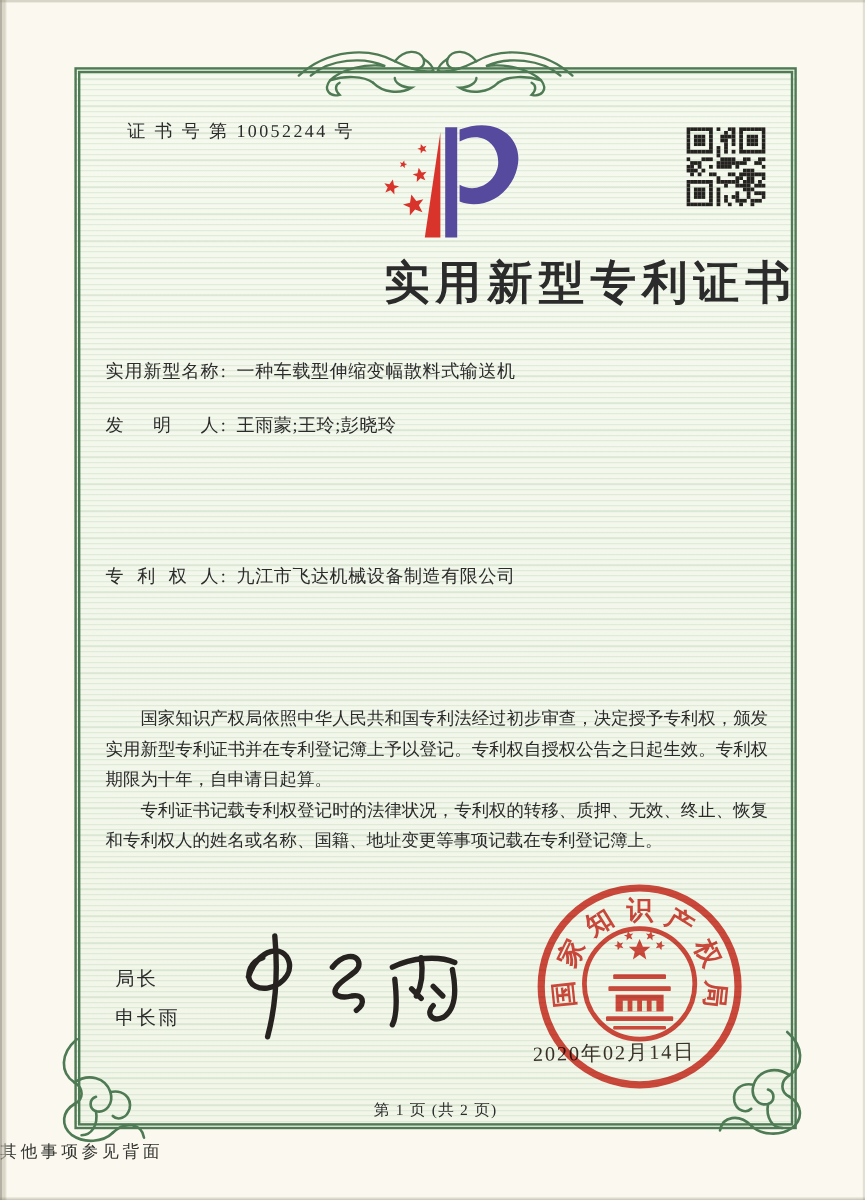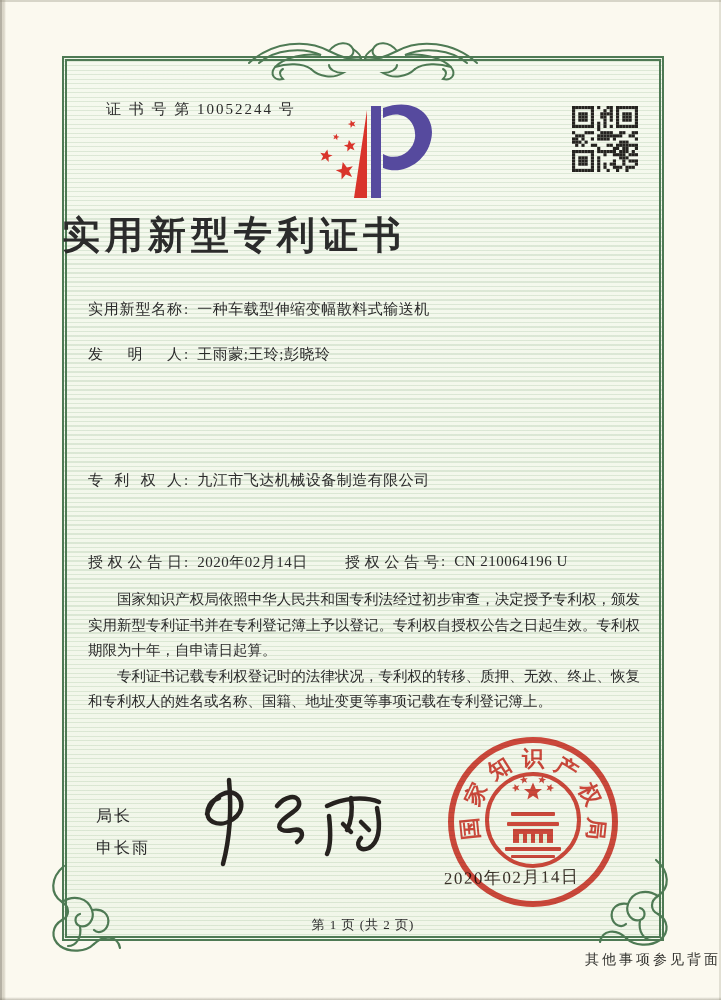--- a/index.html
+++ b/index.html
@@ -20,39 +20,39 @@
   .frame{
     position:absolute;left:62px;top:56px;width:602px;height:885px;
     border:5px double var(--frame-green);
     box-sizing:border-box;
     background:
       repeating-linear-gradient(180deg, rgba(122,165,118,.20) 0 1px, rgba(122,165,118,0) 1px 4.5px),
       linear-gradient(#f5f9ee,#f1f6e9);
   }
   .abs{position:absolute;}
   .cert-no{left:86px;top:100px;font-size:15px;letter-spacing:2px;margin-left:20px;}
-  .title{left:62px;width:602px;top:210px;text-align:left;font-size:38px;font-weight:600;letter-spacing:5px;}
+  .title{left:62px;width:602px;top:210px;text-align:right;font-size:38px;font-weight:600;letter-spacing:5px;}
   .row{left:88px;height:20px;font-size:15px;white-space:nowrap;}
   .fl{display:inline-block;width:94px;text-align:justify;text-align-last:justify;vertical-align:top;}
   .colon{display:inline-block;margin:0 9px 0 2px;}
   .fv{letter-spacing:.5px;}
   .row2-pair{display:inline-block;}
   .pair2{position:absolute;left:257px;top:0;}
   .paras{left:88px;top:587px;width:552px;font-size:14.5px;line-height:25.5px;text-align:justify;}
   .paras p{margin:0;text-indent:2em;}
   .sig-title{left:96px;top:806px;font-size:16px;letter-spacing:2px;}
   .sig-name{left:96px;top:838px;font-size:16px;letter-spacing:2px;}
   .sig-svg{left:185px;top:772px;}
   .seal{left:448px;top:737px;width:170px;height:170px;mix-blend-mode:multiply;opacity:.92;}
   .seal-ring{position:absolute;inset:0;border:6px solid var(--seal-red);border-radius:50%;box-sizing:border-box;}
   .seal-ch{position:absolute;left:50%;top:50%;font-size:22px;font-weight:700;color:var(--seal-red);transform-origin:center;}
   .seal-emblem{position:absolute;left:50%;top:50%;transform:translate(-50%,-52%);}
   .seal-date{left:444px;top:866px;font-size:17px;letter-spacing:1.5px;color:#3d332c;transform:rotate(-1deg);mix-blend-mode:multiply;}
   .page-info{left:62px;width:602px;top:916px;text-align:center;font-size:13px;letter-spacing:1px;}
-  .back-note{left:0;width:721px;top:951px;text-align:right;font-size:14px;letter-spacing:3px;color:#33332f;}
+  .back-note{left:0;width:721px;top:951px;text-align:left;font-size:14px;letter-spacing:3px;color:#33332f;}
   .logo{left:297px;top:98px;}
   .qr{left:572px;top:106px;width:66px;height:66px;}
   .orn{color:var(--frame-green);}
   .orn-top{left:245px;top:33px;}
   .orn-bl{left:40px;top:864px;}
   .orn-br{left:598px;top:858px;}
 </style>
 </head>
 <body>
 
@@ -342,28 +342,20 @@
 
   <div class="abs row" style="top:300px">
     <span class="fl">实用新型名称</span><span class="colon">:</span><span class="fv">一种车载型伸缩变幅散料式输送机</span>
   </div>
   <div class="abs row" style="top:345px">
     <span class="fl">发明人</span><span class="colon">:</span><span class="fv">王雨蒙;王玲;彭晓玲</span>
   </div>
   <div class="abs row" style="top:471px">
     <span class="fl">专利权人</span><span class="colon">:</span><span class="fv">九江市飞达机械设备制造有限公司</span>
   </div>
-  <div class="abs row" style="top:553px">
-    <span class="row2-pair">
-      <span class="fl">授权公告日</span><span class="colon">:</span><span class="fv">2020年02月14日</span>
-    </span>
-    <span class="row2-pair pair2">
-      <span class="fl">授权公告号</span><span class="colon">:</span><span class="fv">CN 210064196 U</span>
-    </span>
-  </div>
 
   <div class="abs paras">
     <p>国家知识产权局依照中华人民共和国专利法经过初步审查，决定授予专利权，颁发实用新型专利证书并在专利登记簿上予以登记。专利权自授权公告之日起生效。专利权期限为十年，自申请日起算。</p>
     <p>专利证书记载专利权登记时的法律状况，专利权的转移、质押、无效、终止、恢复和专利权人的姓名或名称、国籍、地址变更等事项记载在专利登记簿上。</p>
   </div>
 
   <div class="abs sig-title">局长</div>
   <div class="abs sig-name">申长雨</div>
   <svg class="abs sig-svg" width="215" height="100" viewBox="0 0 215 100">
     <g fill="none" stroke="#26221f" stroke-width="4.5" stroke-linecap="round">

